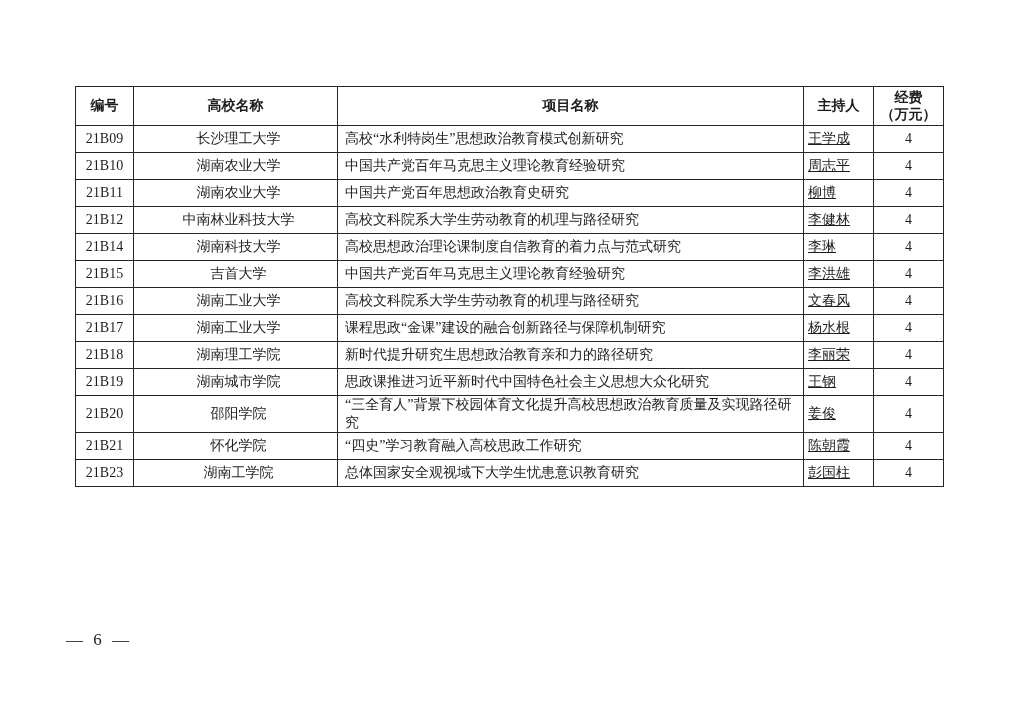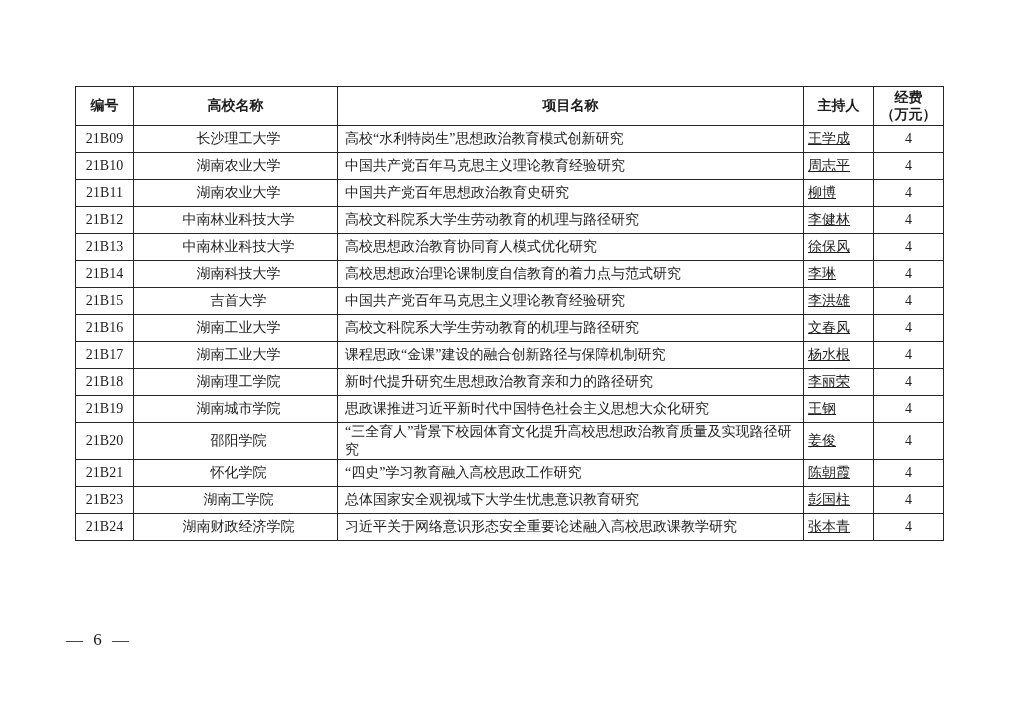--- a/index.html
+++ b/index.html
@@ -108,27 +108,20 @@
           <td class="c-fund">4</td>
         </tr>
         <tr>
           <td class="c-id">21B12</td>
           <td class="c-univ">中南林业科技大学</td>
           <td class="c-proj">高校文科院系大学生劳动教育的机理与路径研究</td>
           <td class="c-leader">李健林</td>
           <td class="c-fund">4</td>
         </tr>
         <tr>
-          <td class="c-id">21B13</td>
-          <td class="c-univ">中南林业科技大学</td>
-          <td class="c-proj">高校思想政治教育协同育人模式优化研究</td>
-          <td class="c-leader">徐保风</td>
-          <td class="c-fund">4</td>
-        </tr>
-        <tr>
           <td class="c-id">21B14</td>
           <td class="c-univ">湖南科技大学</td>
           <td class="c-proj">高校思想政治理论课制度自信教育的着力点与范式研究</td>
           <td class="c-leader">李琳</td>
           <td class="c-fund">4</td>
         </tr>
         <tr>
           <td class="c-id">21B15</td>
           <td class="c-univ">吉首大学</td>
           <td class="c-proj">中国共产党百年马克思主义理论教育经验研究</td>
@@ -177,25 +170,18 @@
           <td class="c-leader">陈朝霞</td>
           <td class="c-fund">4</td>
         </tr>
         <tr>
           <td class="c-id">21B23</td>
           <td class="c-univ">湖南工学院</td>
           <td class="c-proj">总体国家安全观视域下大学生忧患意识教育研究</td>
           <td class="c-leader">彭国柱</td>
           <td class="c-fund">4</td>
         </tr>
-        <tr>
-          <td class="c-id">21B24</td>
-          <td class="c-univ">湖南财政经济学院</td>
-          <td class="c-proj">习近平关于网络意识形态安全重要论述融入高校思政课教学研究</td>
-          <td class="c-leader">张本青</td>
-          <td class="c-fund">4</td>
-        </tr>
       </tbody>
   </table>
 
   <div class="page-number">— 6 —</div>
 
 </div>
 
 </body></html>

